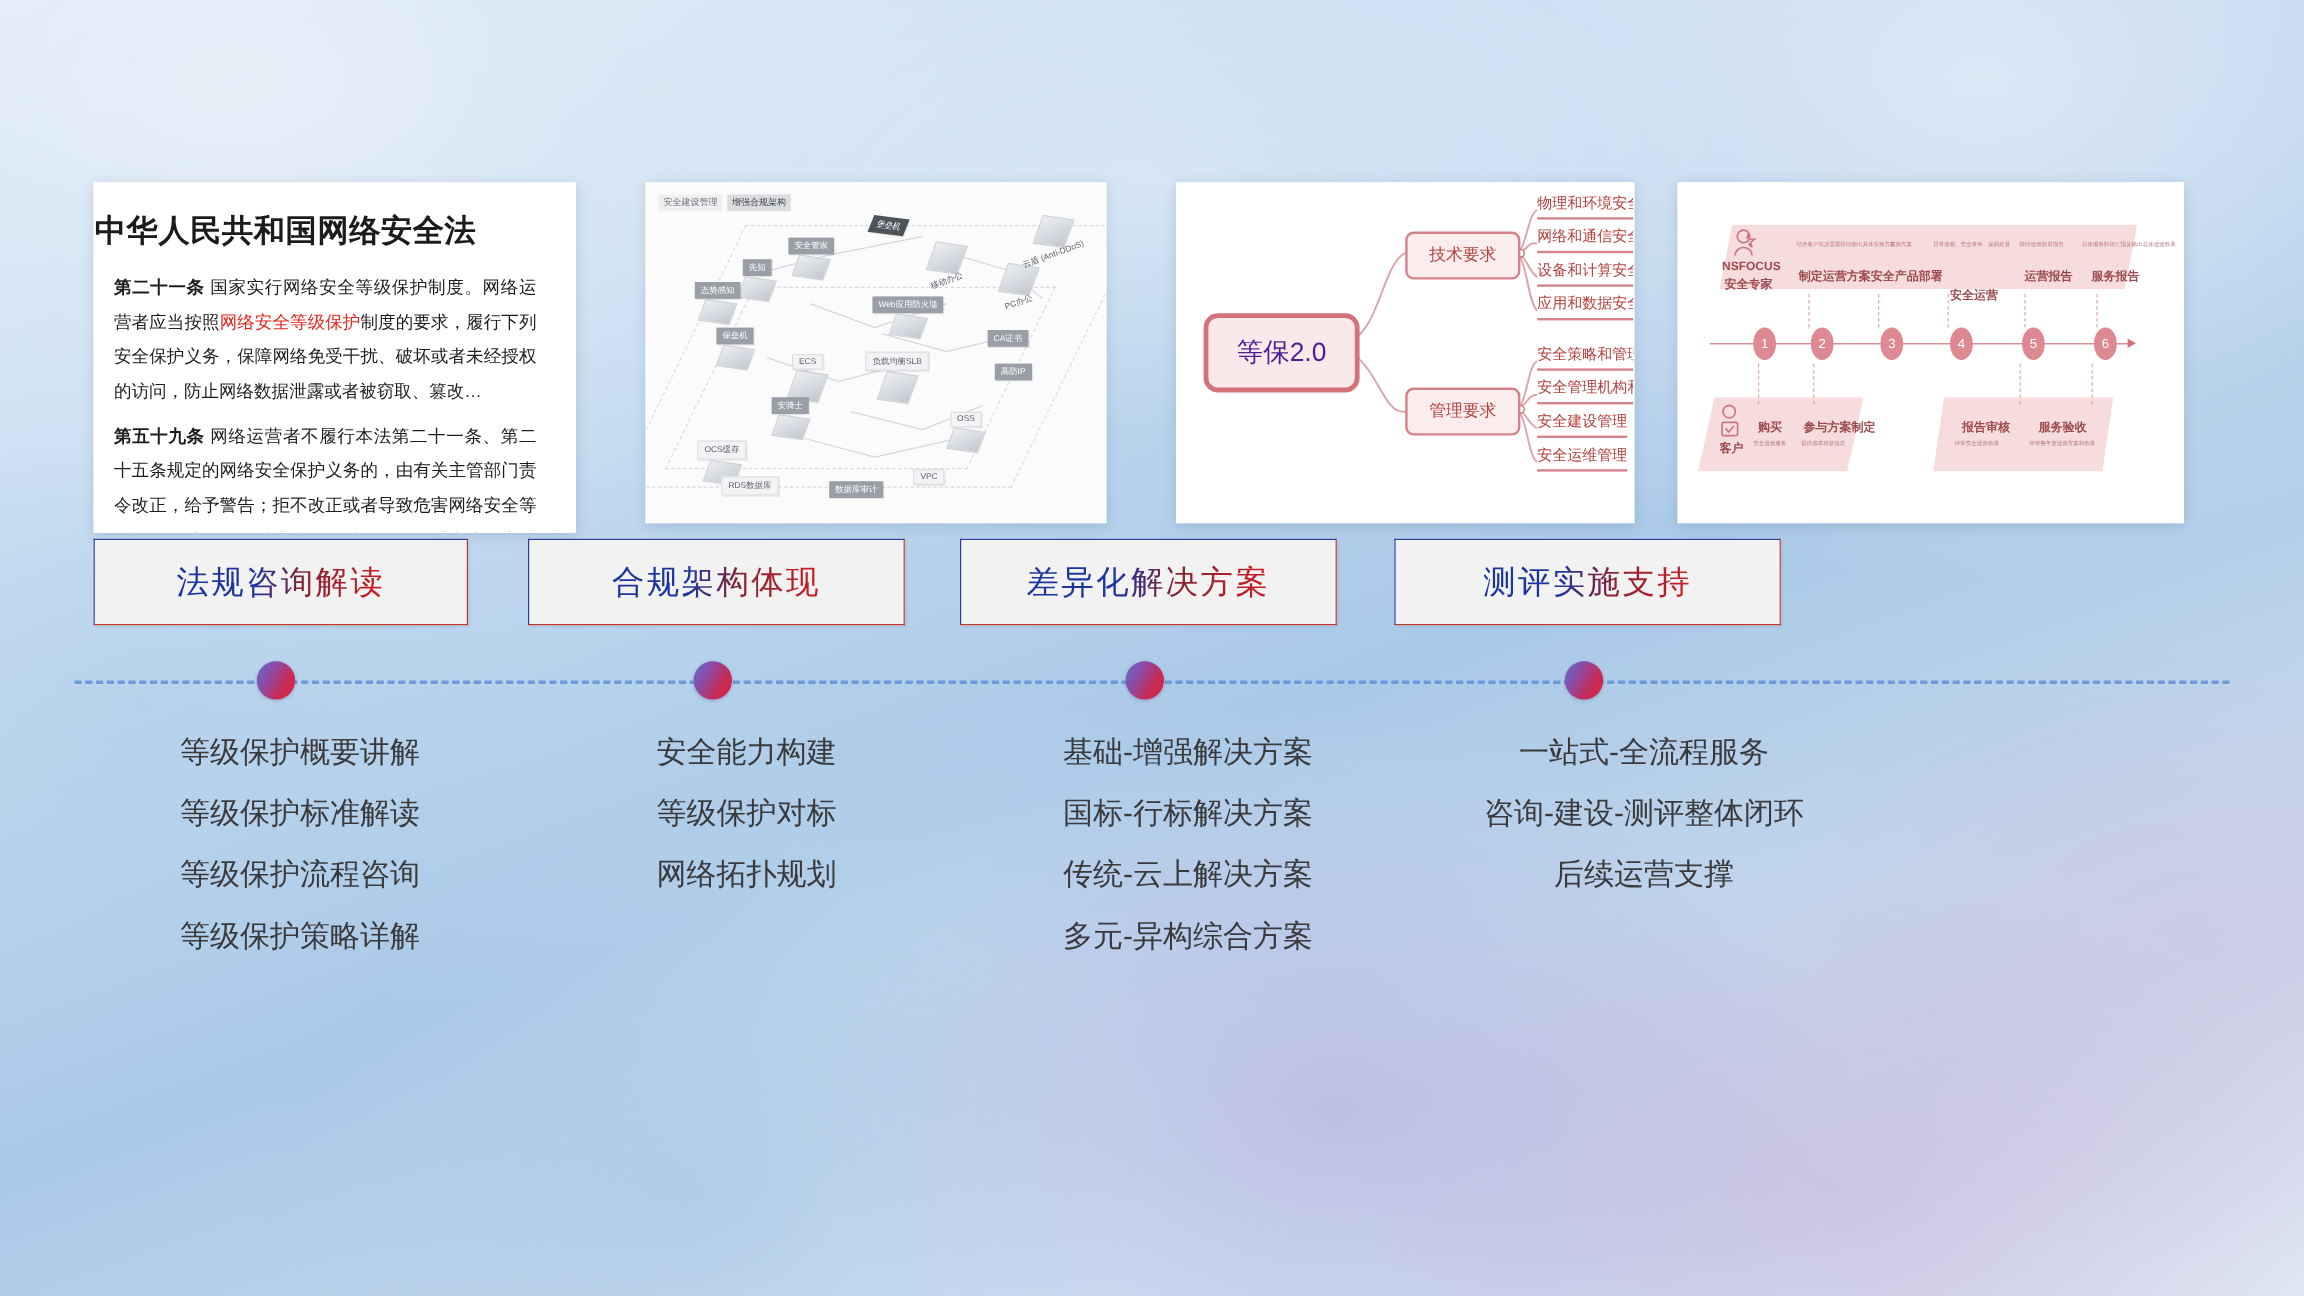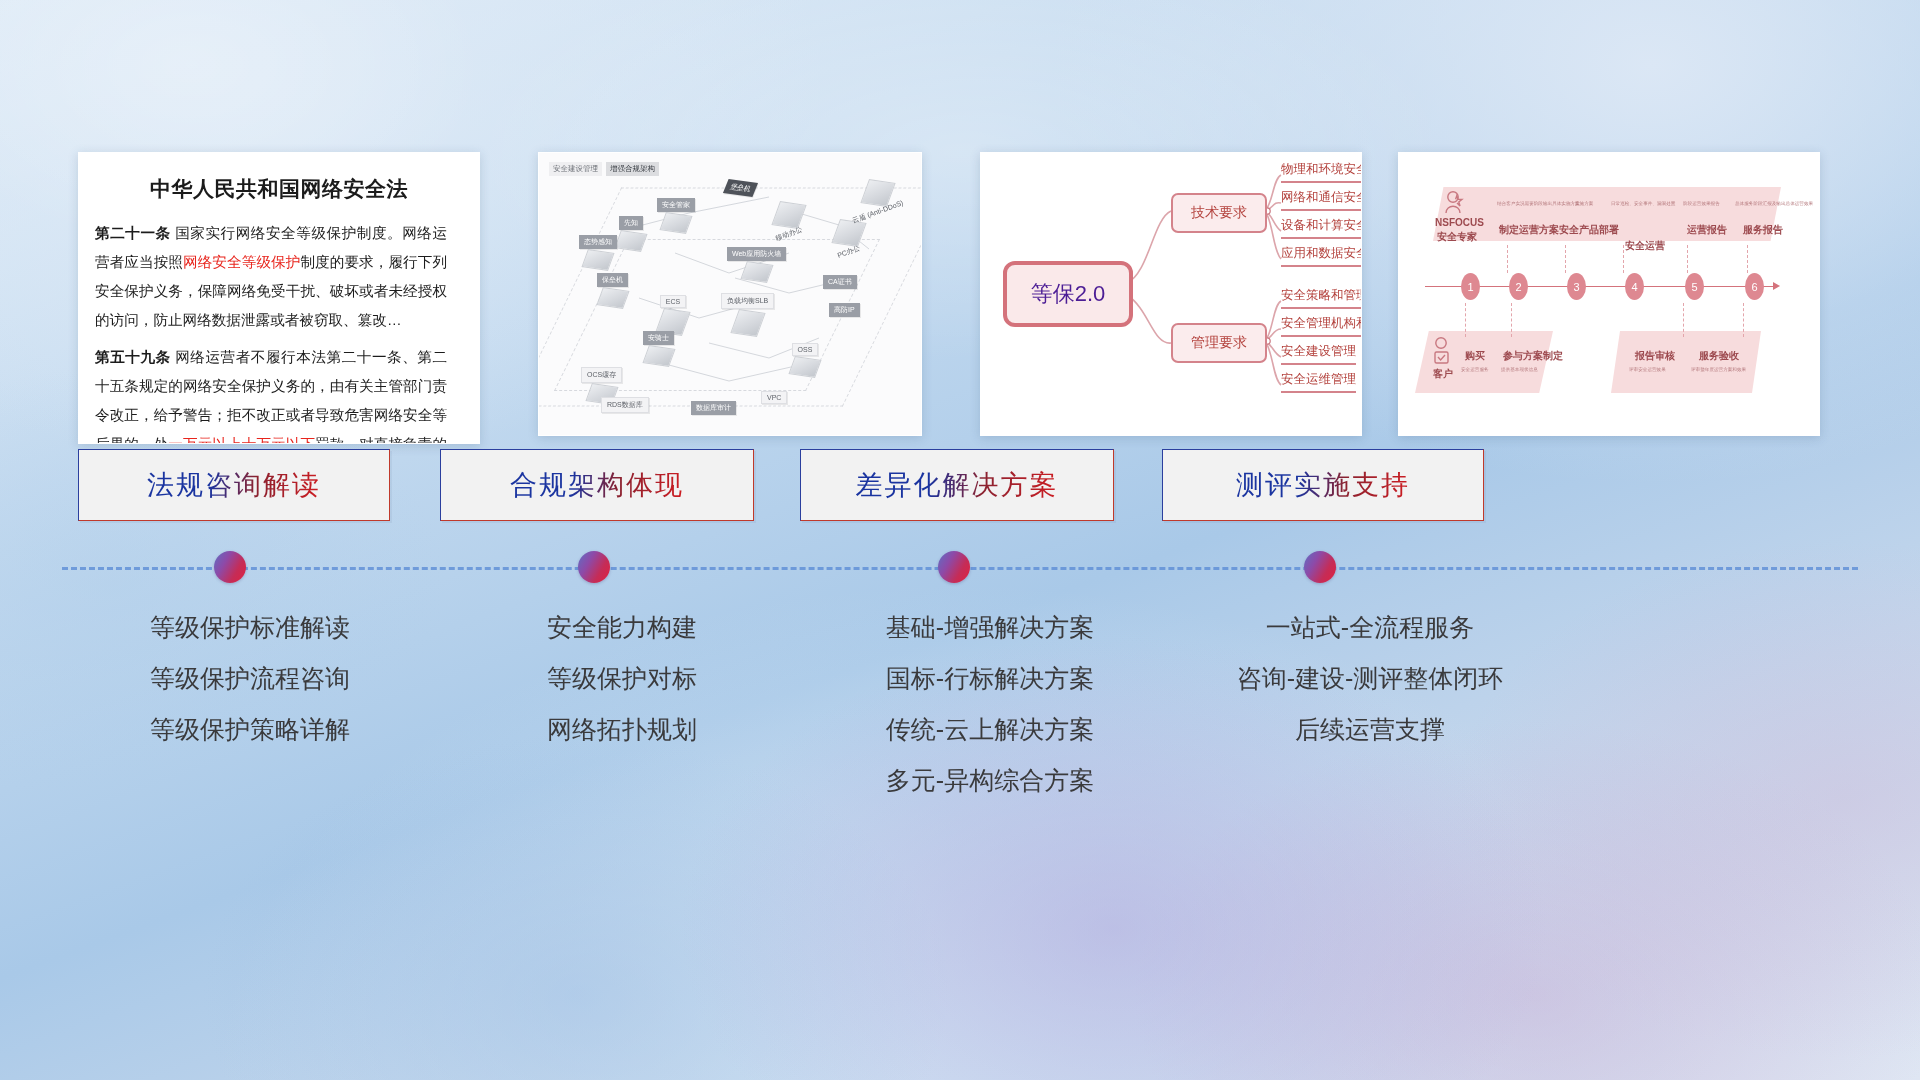--- a/index.html
+++ b/index.html
@@ -39,21 +39,21 @@
     box-shadow:0 2px 10px rgba(40,70,110,.18);
     border:1px solid rgba(255,255,255,.9);
     overflow:hidden;
   }
   #card-1{left:78px;width:400px;height:290px;}
   #card-2{left:538px;width:382px;height:282px;}
   #card-3{left:980px;width:380px;height:282px;}
   #card-4{left:1398px;width:420px;height:282px;}
 
   
-  .law-title{text-align:center;font-weight:bold;font-size:21px;color:#1b1b1b;
+  .law-title{font-weight:bold;font-size:26px;color:#1b1b1b;
     margin:22px 0 16px 0;letter-spacing:.5px;}
   .law-body{padding:0 32px 0 16px;font-size:14.6px;line-height:29px;color:#1c1c1c;
     text-align:justify;}
   .law-body p{margin:0 0 8px 0;}
   .law-art{font-weight:bold;}
   .red{color:#e8241c;}
 
   
   .arch{position:relative;width:100%;height:100%;background:#fbfbfc;}
   .arch .tabs{position:absolute;top:9px;left:10px;display:flex;gap:4px;}
@@ -373,20 +373,21 @@
   <div class="timeline">
     <div class="tl-line"></div>
     <div class="tl-dot" style="left:152px;"></div>
     <div class="tl-dot" style="left:516px;"></div>
     <div class="tl-dot" style="left:876px;"></div>
     <div class="tl-dot" style="left:1242px;"></div>
   </div>
 
   <div class="lists">
     <div class="col" id="col-1">
+      <div>等级保护概要讲解</div>
       <div>等级保护标准解读</div>
       <div>等级保护流程咨询</div>
       <div>等级保护策略详解</div>
     </div>
     <div class="col" id="col-2">
       <div>安全能力构建</div>
       <div>等级保护对标</div>
       <div>网络拓扑规划</div>
     </div>
     <div class="col" id="col-3">

